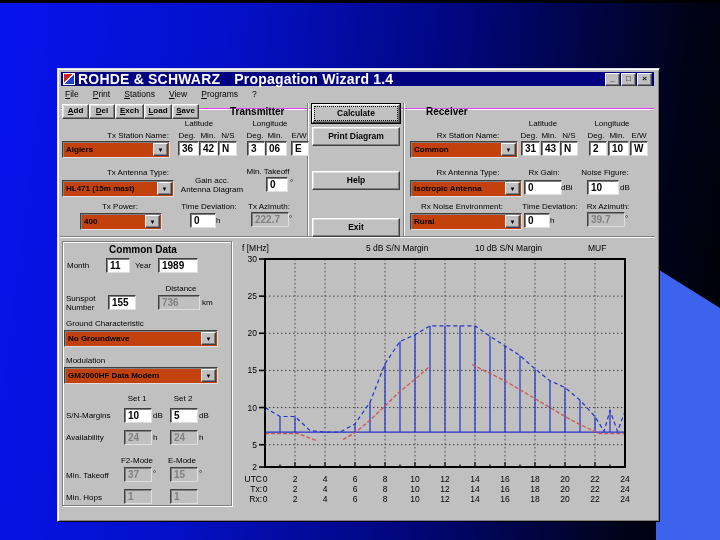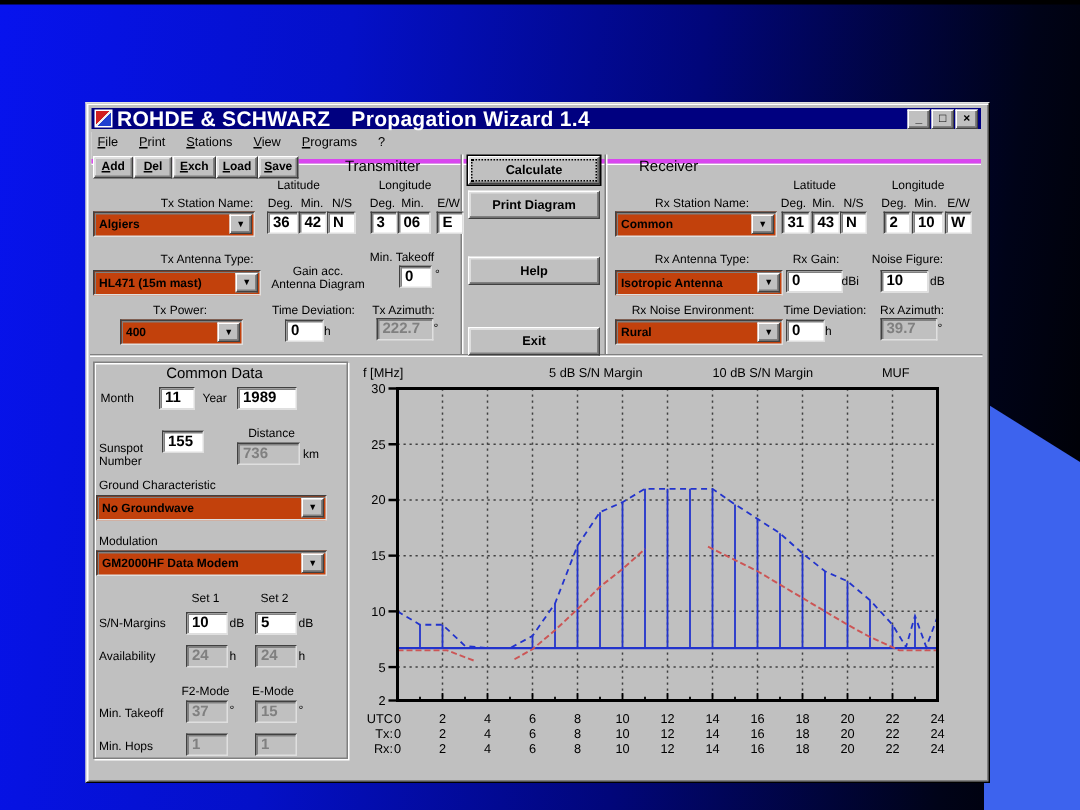--- a/index.html
+++ b/index.html
@@ -20,27 +20,27 @@
             background:linear-gradient(135deg,#d02020 0 45%,#f0f0f0 45% 55%,#2040d0 55% 100%);
             border:1px solid #fff;}
   .title-text{color:#fff;font-size:14px;font-weight:bold;white-space:nowrap;letter-spacing:.2px;}
   .title-app{margin-left:14px;}
   .win-btns{margin-left:auto;display:flex;gap:1px;}
   .wbtn{width:13px;height:11px;background:#c0c0c0;border:1px solid;
         border-color:#fff #404040 #404040 #fff;box-shadow:inset -1px -1px 0 #808080;
         font-size:8px;font-weight:bold;line-height:9px;text-align:center;color:#000;}
   .menubar{position:absolute;left:3px;top:18px;width:593px;height:22px;background:#c0c0c0;
            display:flex;gap:14px;padding:2px 4px 0;box-sizing:border-box;
-           border-bottom:3px solid #d946ef;box-shadow:0 1px 0 #fff;}
+           border-bottom:1px solid #d946ef;box-shadow:0 1px 0 #fff;}
   .mi{font-size:8.5px;color:#000;}
   .mi::first-letter{text-decoration:underline;}
   
   .lbl{position:absolute;font-size:8px;line-height:9px;color:#000;text-align:center;white-space:nowrap;}
   .lbl.l{text-align:left;}
-  .hdr{position:absolute;font-size:10px;font-weight:normal;color:#000;white-space:nowrap;}
+  .hdr{position:absolute;font-size:10px;font-weight:bold;color:#000;white-space:nowrap;}
   .field{position:absolute;height:13px;background:#fff;color:#000;
          border:1px solid;border-color:#404040 #dfdfdf #dfdfdf #404040;
          box-shadow:inset 1px 1px 0 #808080;
          font-size:10px;font-weight:bold;line-height:13px;padding-left:3px;box-sizing:content-box;}
   .field.dis{background:#c0c0c0;color:#808080;}
   .combo{position:absolute;height:15px;background:#c2410c;border:1px solid;
          border-color:#404040 #dfdfdf #dfdfdf #404040;box-shadow:inset 1px 1px 0 #808080;}
   .combo-text{position:absolute;left:3px;top:3px;font-size:8px;font-weight:bold;color:#000;white-space:nowrap;}
   .dd{position:absolute;right:1px;top:1px;bottom:1px;width:13px;background:#c0c0c0;
       border:1px solid;border-color:#fff #404040 #404040 #fff;box-shadow:inset -1px -1px 0 #808080;
@@ -204,21 +204,21 @@
     <div class="lbl l" style="left:9px;top:192px">Month</div>
     <div class="field" style="left:48px;top:189px;width:19px">11</div>
     <div class="lbl l" style="left:77px;top:192px">Year</div>
     <div class="field" style="left:100px;top:189px;width:35px">1989</div>
 
     <div class="lbl" style="left:98px;top:215px;width:50px">Distance</div>
     <div class="lbl l" style="left:8px;top:225px">
       <span>Sunspot</span><br>
       <span>Number</span>
     </div>
-    <div class="field" style="left:50px;top:218px;width:23px">155</div>
+    <div class="field" style="left:50px;top:226px;width:23px">155</div>
     <div class="field dis" style="left:100px;top:226px;width:37px">736</div>
     <div class="unit" style="left:144px;top:229px">km</div>
 
     <div class="lbl l" style="left:8px;top:250px">Ground Characteristic</div>
     <div class="combo" style="left:6px;top:261px;width:152px">
       <span class="combo-text">No Groundwave</span>
       <span class="dd">▼</span>
     </div>
     <div class="lbl l" style="left:8px;top:287px">Modulation</div>
     <div class="combo" style="left:6px;top:298px;width:152px">

